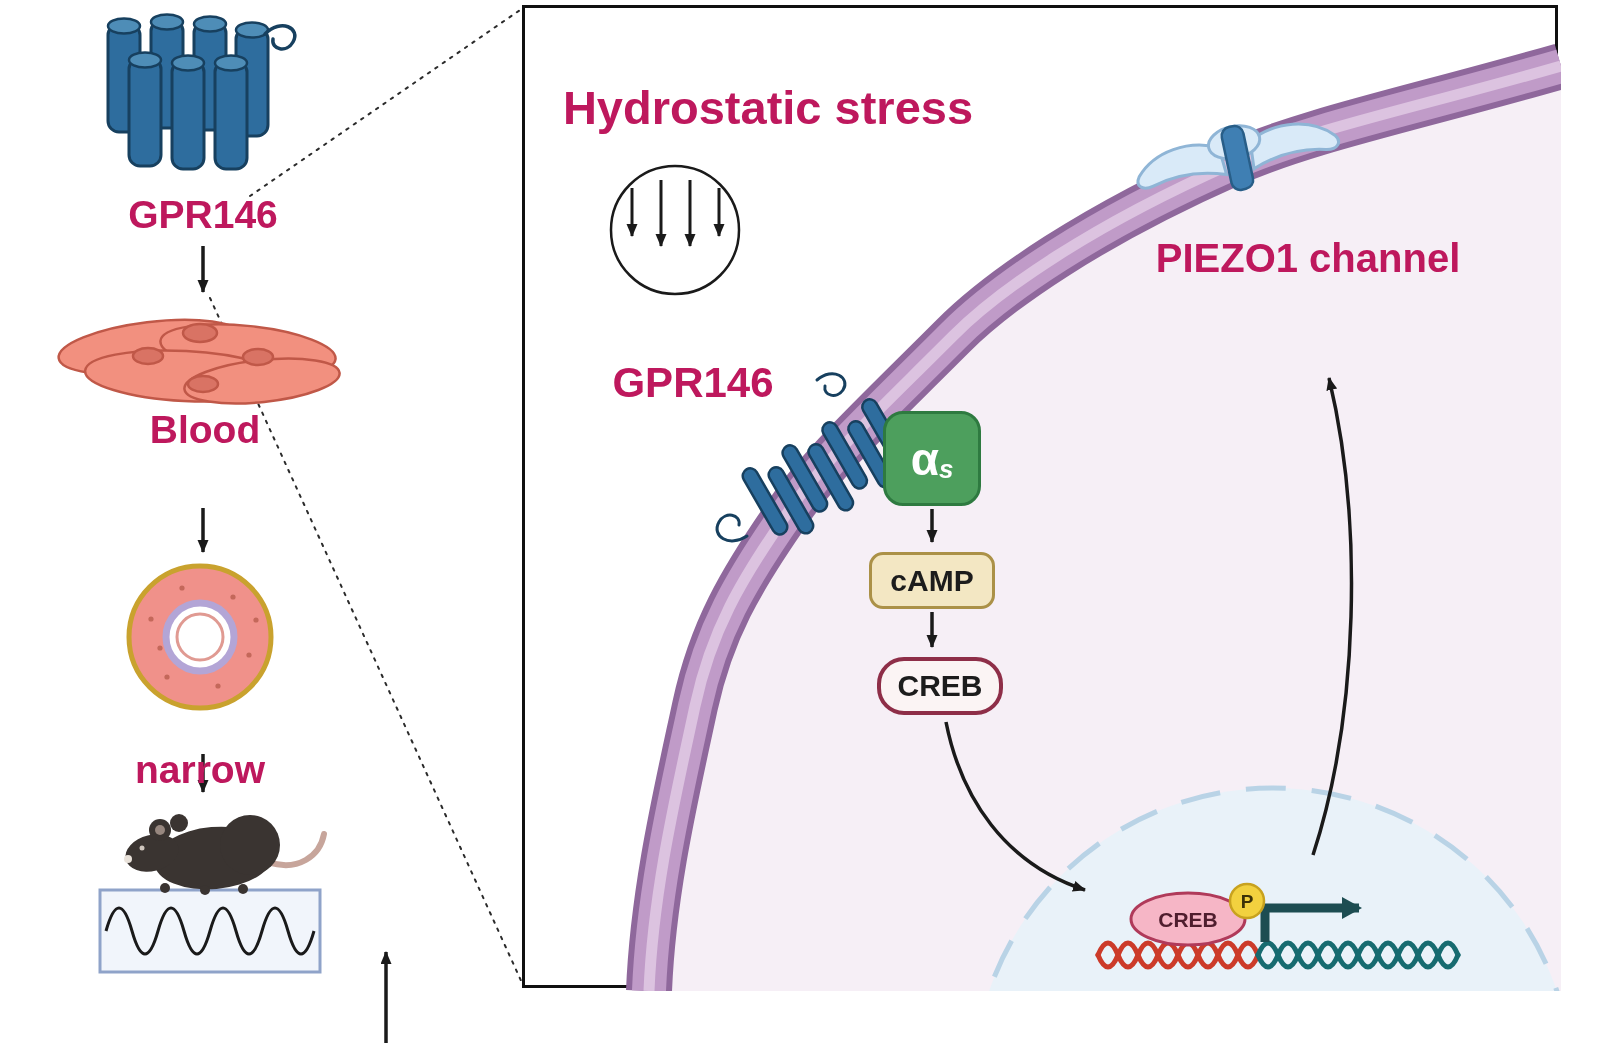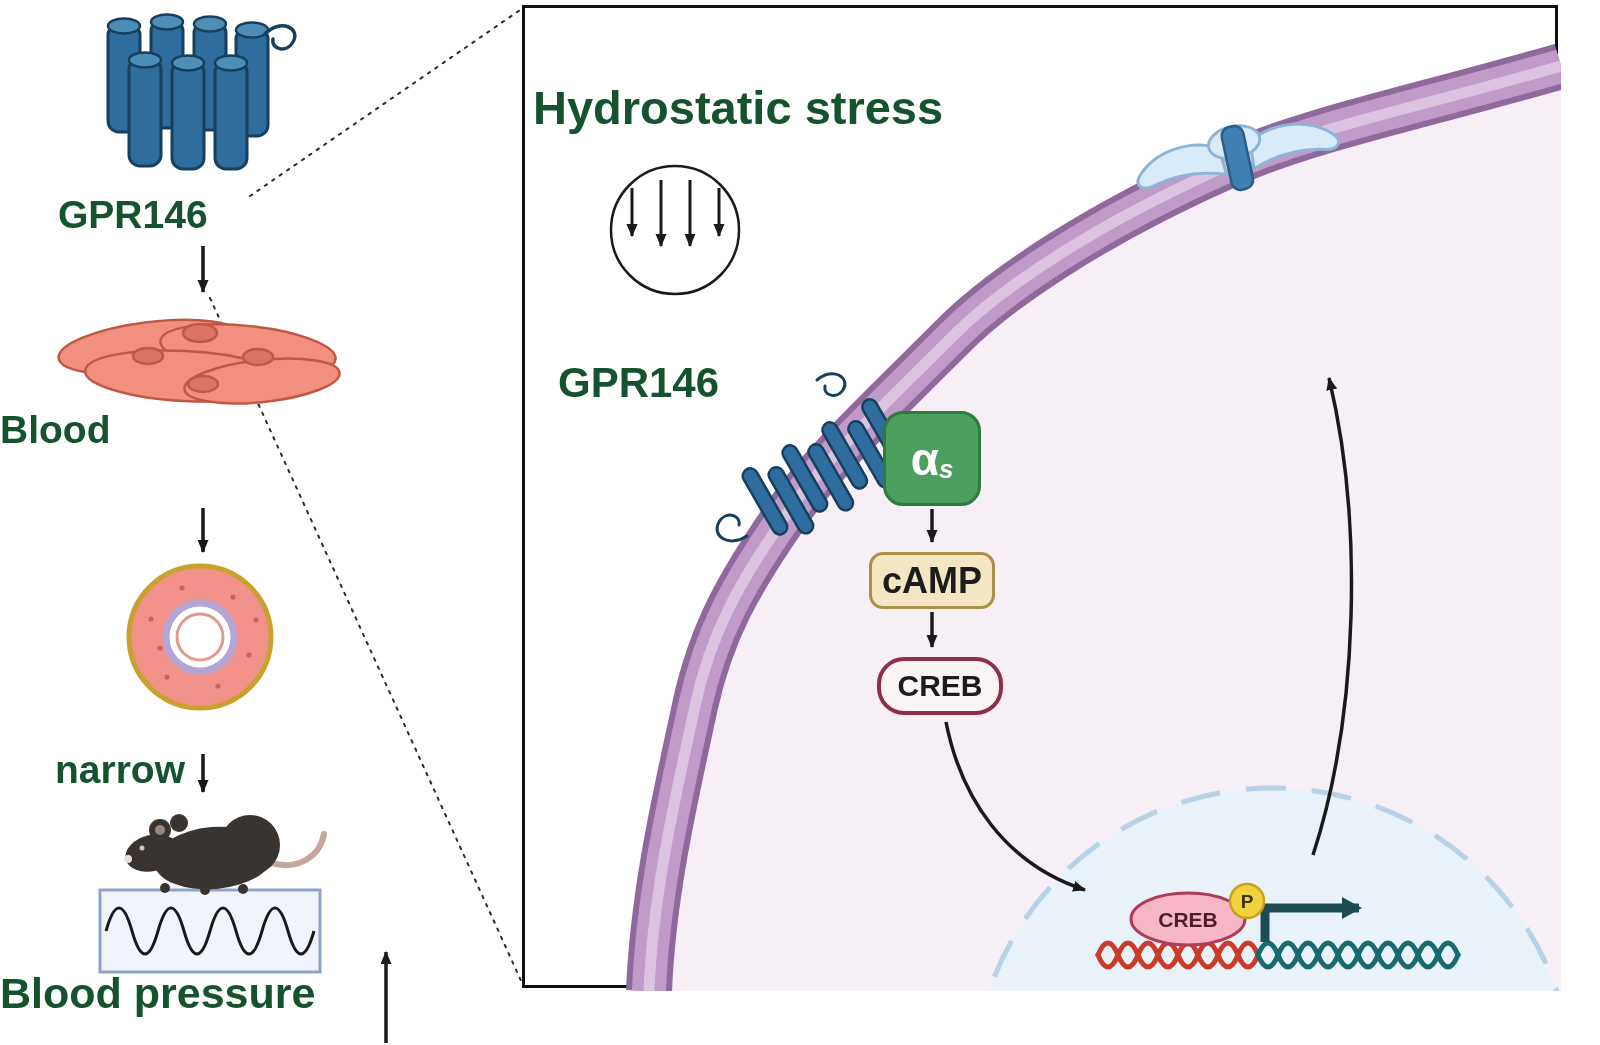--- a/index.html
+++ b/index.html
@@ -1,39 +1,39 @@
 <!DOCTYPE html>
 <html><head>
 <meta charset="utf-8">
 <style>
   * { margin:0; padding:0; box-sizing:border-box; }
   html,body { background:#ffffff; }
   body { width:1600px; height:1045px; font-family:"Liberation Sans",sans-serif; }
   .canvas { position:relative; width:1600px; height:1045px; background:#fff; overflow:hidden; }
   .abs { position:absolute; }
-  .lbl { position:absolute; font-weight:700; color:#14532d; line-height:1.2; }
+  .lbl { position:absolute; font-weight:700; color:#be185d; text-align:center; line-height:1.2; }
   
   .lbl-gpr146-left { left:58px; top:192px; width:290px; font-size:39px; }
   .lbl-vsmc { left:0px; top:406px; width:410px; font-size:39px; line-height:1.22; }
   .lbl-narrow { left:55px; top:708px; width:290px; font-size:39px;margin-top:39px; }
   .lbl-bp { left:0px; top:968px; width:375px; font-size:43px; }
   
   .zoom-box { position:absolute; left:522px; top:5px; width:1036px; height:983px;
               border:3px solid #101010; background:#ffffff; }
   .zoom-box > svg { position:absolute; left:0; top:0; }
   .lbl-hydro { left:8px; top:72px; width:470px; font-size:47px; }
   .lbl-gpr146-panel { left:33px; top:350px; width:270px; font-size:42px; }
   .lbl-piezo1 { left:598px; top:226px; width:370px; font-size:40px; }
   .node { position:absolute; display:flex; align-items:center; justify-content:center; font-weight:700; }
   .node-alpha { left:358px; top:403px; width:98px; height:95px; background:#4d9f5d;
                 border:3px solid #2e7a40; border-radius:20px; color:#fff; }
   .node-alpha .a-main { font-size:46px; }
   .node-alpha .a-sub { font-size:26px; font-style:italic; transform:translateY(11px); }
   .node-camp { left:344px; top:544px; width:126px; height:57px; background:#f3e7c3;
-               border:3px solid #ab9147; border-radius:14px; font-size:36px; color:#1c1c1c; }
+               border:3px solid #ab9147; border-radius:14px; font-size:30px; color:#1c1c1c; }
   .node-creb { left:352px; top:649px; width:126px; height:58px; background:#fbf4f4;
                border:4px solid #8e2e48; border-radius:27px; font-size:30px; color:#1c1c1c; }
   .svgt { font-family:"Liberation Sans",sans-serif; font-weight:700; text-anchor:middle; }
 </style>
 </head>
 <body>
 
 <div class="canvas">
 
   <svg class="abs" style="left:0;top:0" width="1600" height="1045" viewBox="0 0 1600 1045">
@@ -113,21 +113,20 @@
     </g>
 
     <line x1="386" y1="1043" x2="386" y2="952" stroke="#1a1a1a" stroke-width="3.5" marker-end="url(#mA)"></line>
   </svg>
 
   <div class="lbl lbl-gpr146-left">GPR146</div>
   <div class="lbl lbl-vsmc">
     <div>Blood</div>
   </div>
   <div class="lbl lbl-narrow">narrow</div>
-  <div class="lbl lbl-bp">Blood pressure</div>
 
   <div class="zoom-box">
 
     <svg width="1036" height="983" viewBox="0 0 1036 983">
       <defs>
         <marker id="mB" markerWidth="16" markerHeight="14" refX="12" refY="5.5" orient="auto" markerUnits="userSpaceOnUse">
           <path d="M0,0 L13,5.5 L0,11 Z" fill="#1a1a1a"></path>
         </marker>
         <marker id="mT" markerWidth="24" markerHeight="26" refX="17" refY="11" orient="auto" markerUnits="userSpaceOnUse">
           <path d="M0,0 L20,11 L0,22 Z" fill="#1d4d52"></path>
@@ -188,20 +187,21 @@
       <g>
         <ellipse cx="663" cy="911" rx="57" ry="26" fill="#f6b6c6" stroke="#b03a5a" stroke-width="3"></ellipse>
         <text x="663" y="919" class="svgt" font-size="21" fill="#4f1e2e">CREB</text>
         <circle cx="722" cy="893" r="17" fill="#f2d13f" stroke="#c8a21f" stroke-width="2.5"></circle>
         <text x="722" y="900" class="svgt" font-size="19" fill="#3c3208">P</text>
       </g>
     </svg>
 
     <div class="lbl lbl-hydro">Hydrostatic stress</div>
     <div class="lbl lbl-gpr146-panel">GPR146</div>
+    <div class="lbl lbl-piezo1">PIEZO1 channel</div>
 
     <div class="node node-alpha">
       <span class="a-main">α</span>
       <span class="a-sub">s</span>
     </div>
     <div class="node node-camp">cAMP</div>
     <div class="node node-creb">CREB</div>
   </div>
 
 </div>

